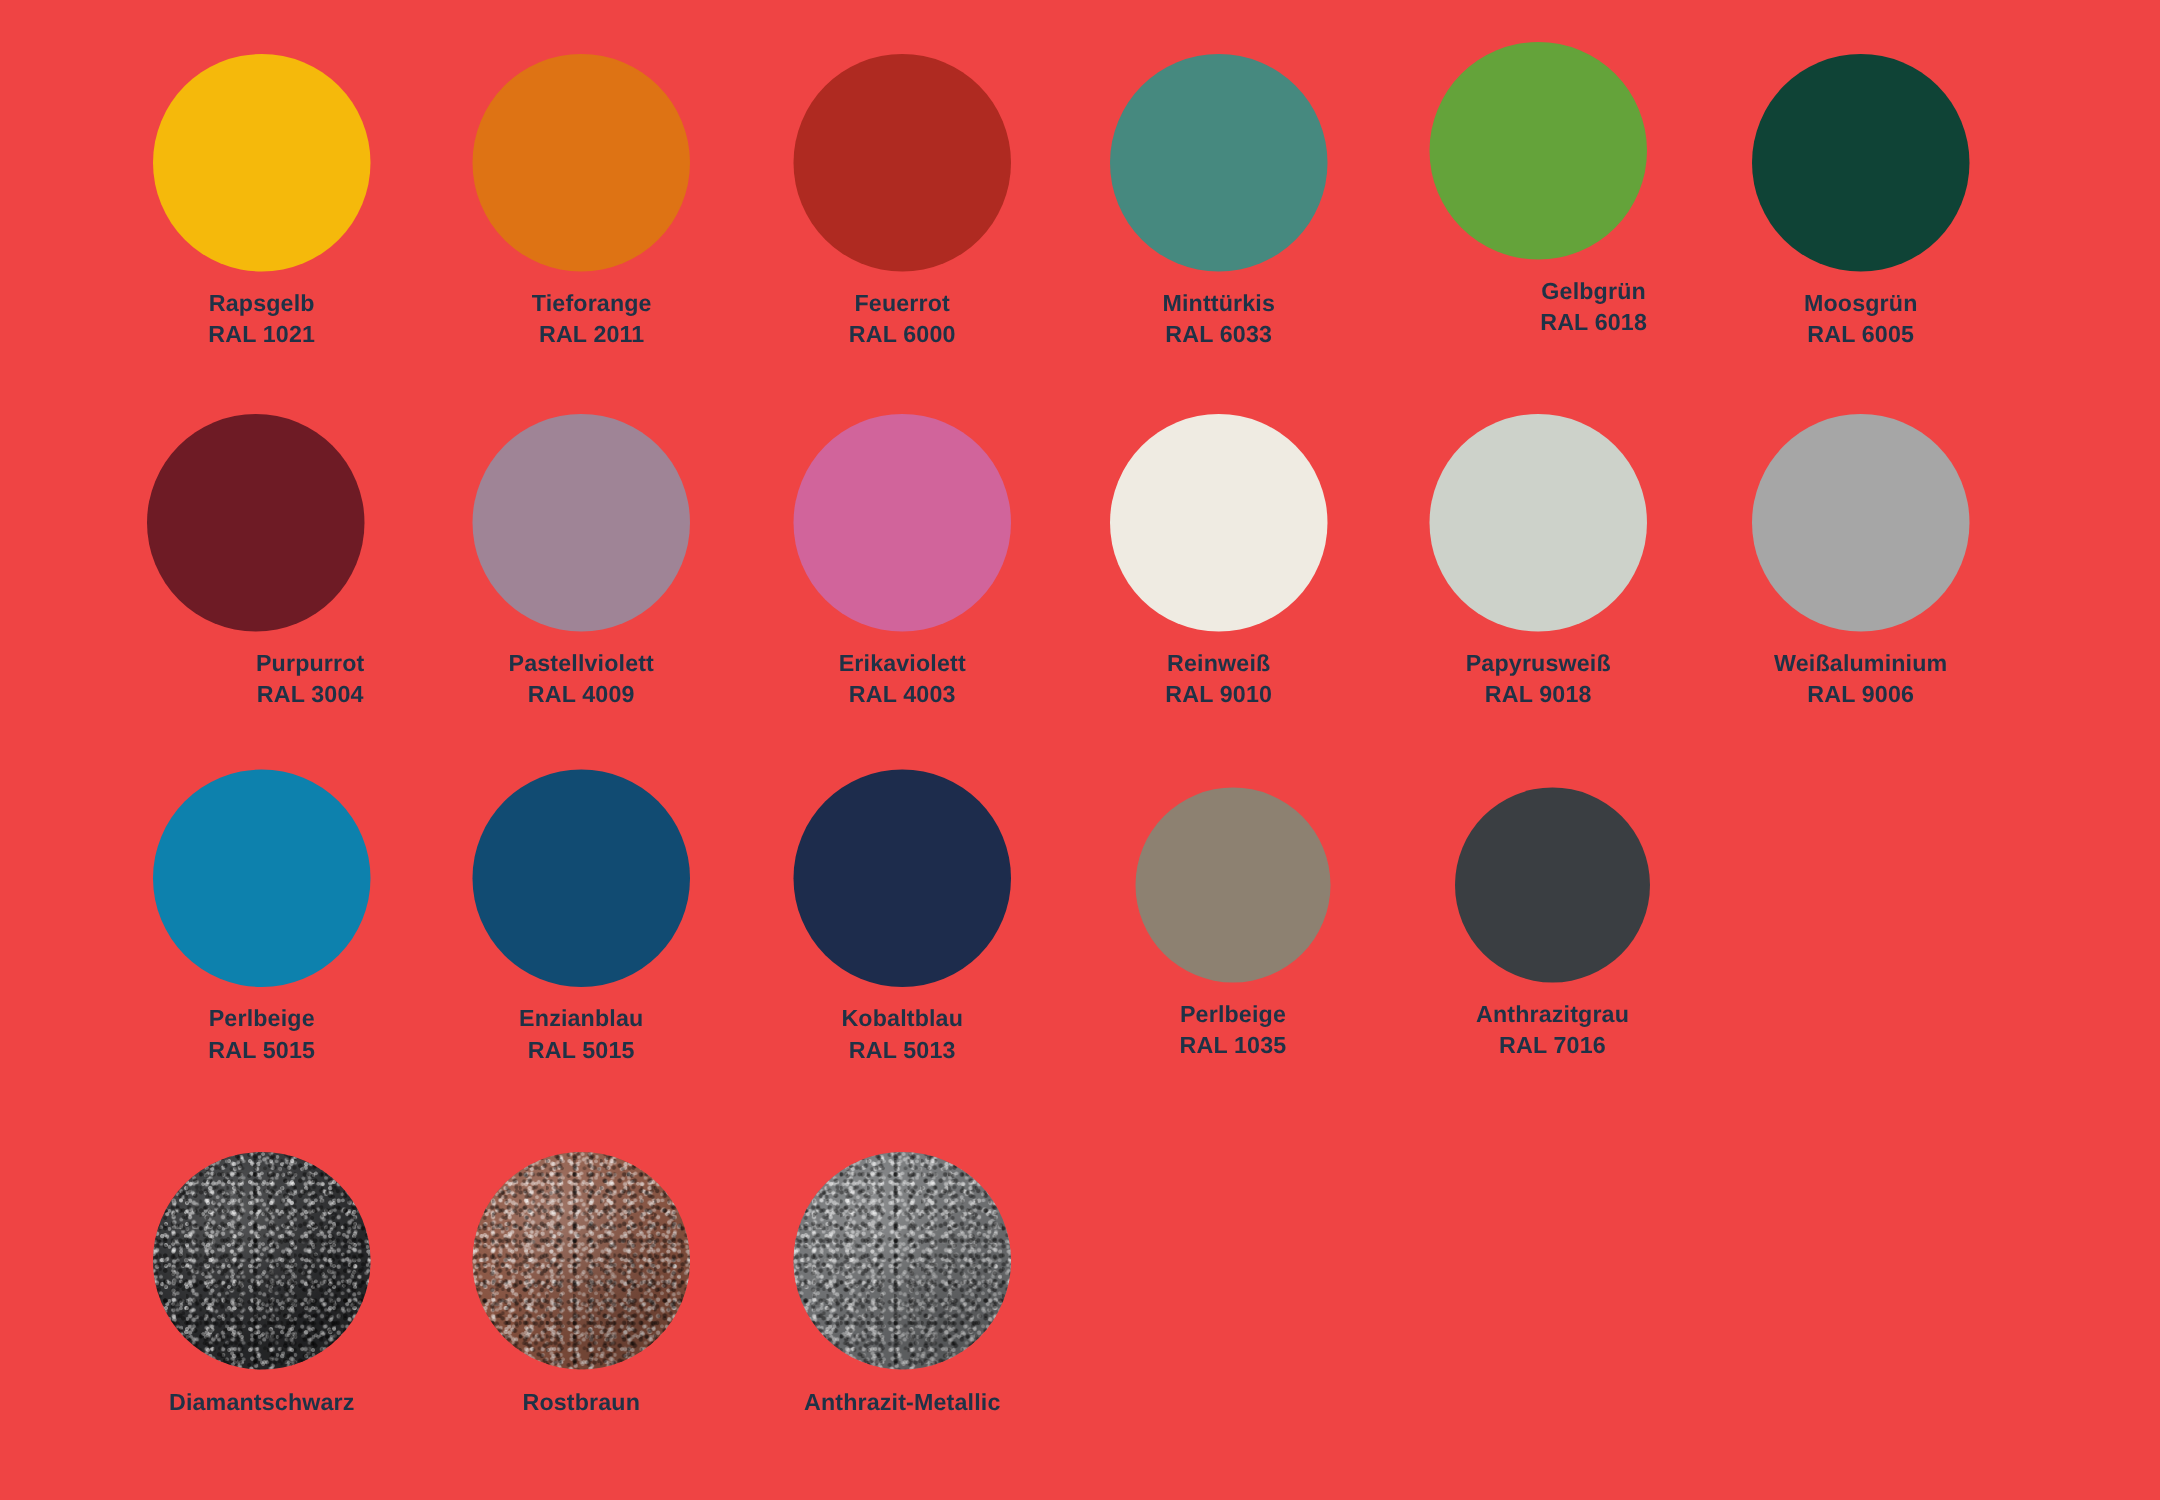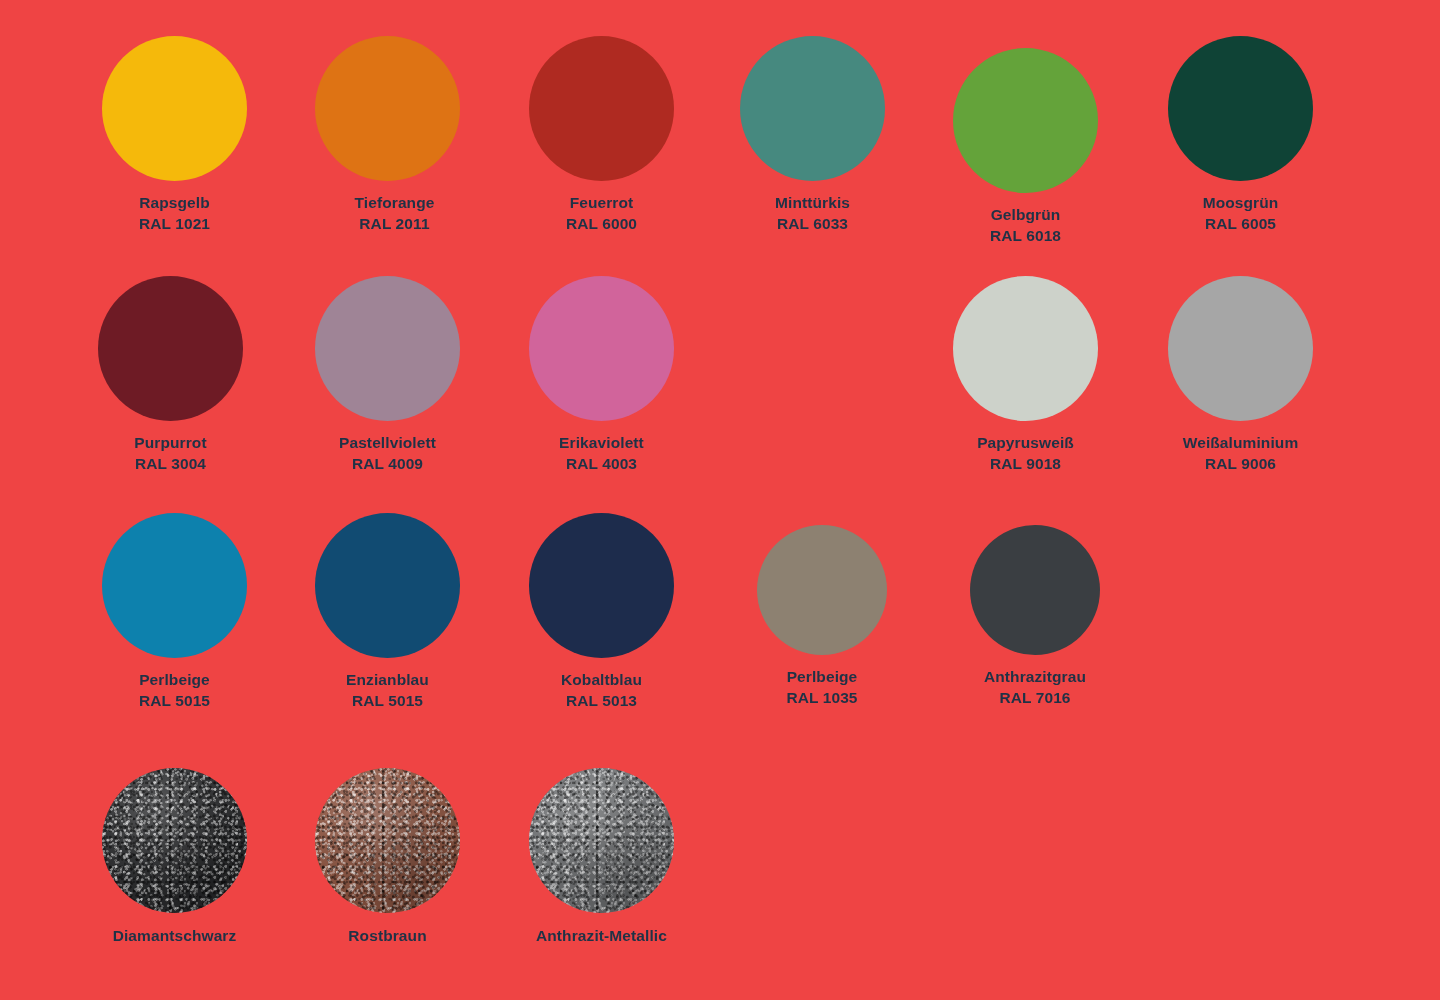--- a/index.html
+++ b/index.html
@@ -115,39 +115,43 @@
       <div class="caption" style="color: rgb(31, 50, 70); margin-top: 12px; margin-left: 14px;"><span>Tieforange</span><span class="code">RAL 2011</span></div>
     </div>
     <div class="swatch" style="left: 529px; top: 36px; width: 145px;">
       <div class="disc" style="width: 145px; height: 145px; background: rgb(175, 42, 33);"></div>
       <div class="caption" style="color: rgb(31, 50, 70); margin-top: 12px;"><span>Feuerrot</span><span class="code">RAL 6000</span></div>
     </div>
     <div class="swatch" style="left: 740px; top: 36px; width: 145px;">
       <div class="disc" style="width: 145px; height: 145px; background: rgb(70, 137, 127);"></div>
       <div class="caption" style="color: rgb(31, 50, 70); margin-top: 12px;"><span>Minttürkis</span><span class="code">RAL 6033</span></div>
     </div>
-    <div class="swatch" style="left: 953px; top: 48px; width: 145px;">
+    <div class="swatch" style="left: 953px; top: 28px; width: 145px; align-items: flex-end;">
       <div class="disc" style="width: 145px; height: 145px; background: rgb(100, 163, 58);"></div>
       <div class="caption" style="color: rgb(31, 50, 70); margin-top: 12px;"><span>Gelbgrün</span><span class="code">RAL 6018</span></div>
     </div>
     <div class="swatch" style="left: 1168px; top: 36px; width: 145px;">
       <div class="disc" style="width: 145px; height: 145px; background: rgb(15, 67, 54);"></div>
       <div class="caption" style="color: rgb(31, 50, 70); margin-top: 12px;"><span>Moosgrün</span><span class="code">RAL 6005</span></div>
     </div>
-    <div class="swatch" style="left: 98px; top: 276px; width: 145px;">
+    <div class="swatch" style="left: 98px; top: 276px; width: 145px; align-items: flex-end;">
       <div class="disc" style="width: 145px; height: 145px; background: rgb(110, 27, 37);"></div>
       <div class="caption" style="color: rgb(31, 50, 70); margin-top: 12px;"><span>Purpurrot</span><span class="code">RAL 3004</span></div>
     </div>
     <div class="swatch" style="left: 315px; top: 276px; width: 145px;">
       <div class="disc" style="width: 145px; height: 145px; background: rgb(159, 132, 150);"></div>
       <div class="caption" style="color: rgb(31, 50, 70); margin-top: 12px;"><span>Pastellviolett</span><span class="code">RAL 4009</span></div>
     </div>
     <div class="swatch" style="left: 529px; top: 276px; width: 145px;">
       <div class="disc" style="width: 145px; height: 145px; background: rgb(209, 100, 155);"></div>
       <div class="caption" style="color: rgb(31, 50, 70); margin-top: 12px;"><span>Erikaviolett</span><span class="code">RAL 4003</span></div>
+    </div>
+    <div class="swatch" style="left: 740px; top: 276px; width: 145px;">
+      <div class="disc" style="width: 145px; height: 145px; background: rgb(239, 235, 226);"></div>
+      <div class="caption" style="color: rgb(31, 50, 70); margin-top: 12px;"><span>Reinweiß</span><span class="code">RAL 9010</span></div>
     </div>
     <div class="swatch" style="left: 953px; top: 276px; width: 145px;">
       <div class="disc" style="width: 145px; height: 145px; background: rgb(205, 210, 202);"></div>
       <div class="caption" style="color: rgb(31, 50, 70); margin-top: 12px;"><span>Papyrusweiß</span><span class="code">RAL 9018</span></div>
     </div>
     <div class="swatch" style="left: 1168px; top: 276px; width: 145px;">
       <div class="disc" style="width: 145px; height: 145px; background: rgb(166, 166, 166);"></div>
       <div class="caption" style="color: rgb(31, 50, 70); margin-top: 12px;"><span>Weißaluminium</span><span class="code">RAL 9006</span></div>
     </div>
     <div class="swatch" style="left: 102px; top: 513px; width: 145px;">

